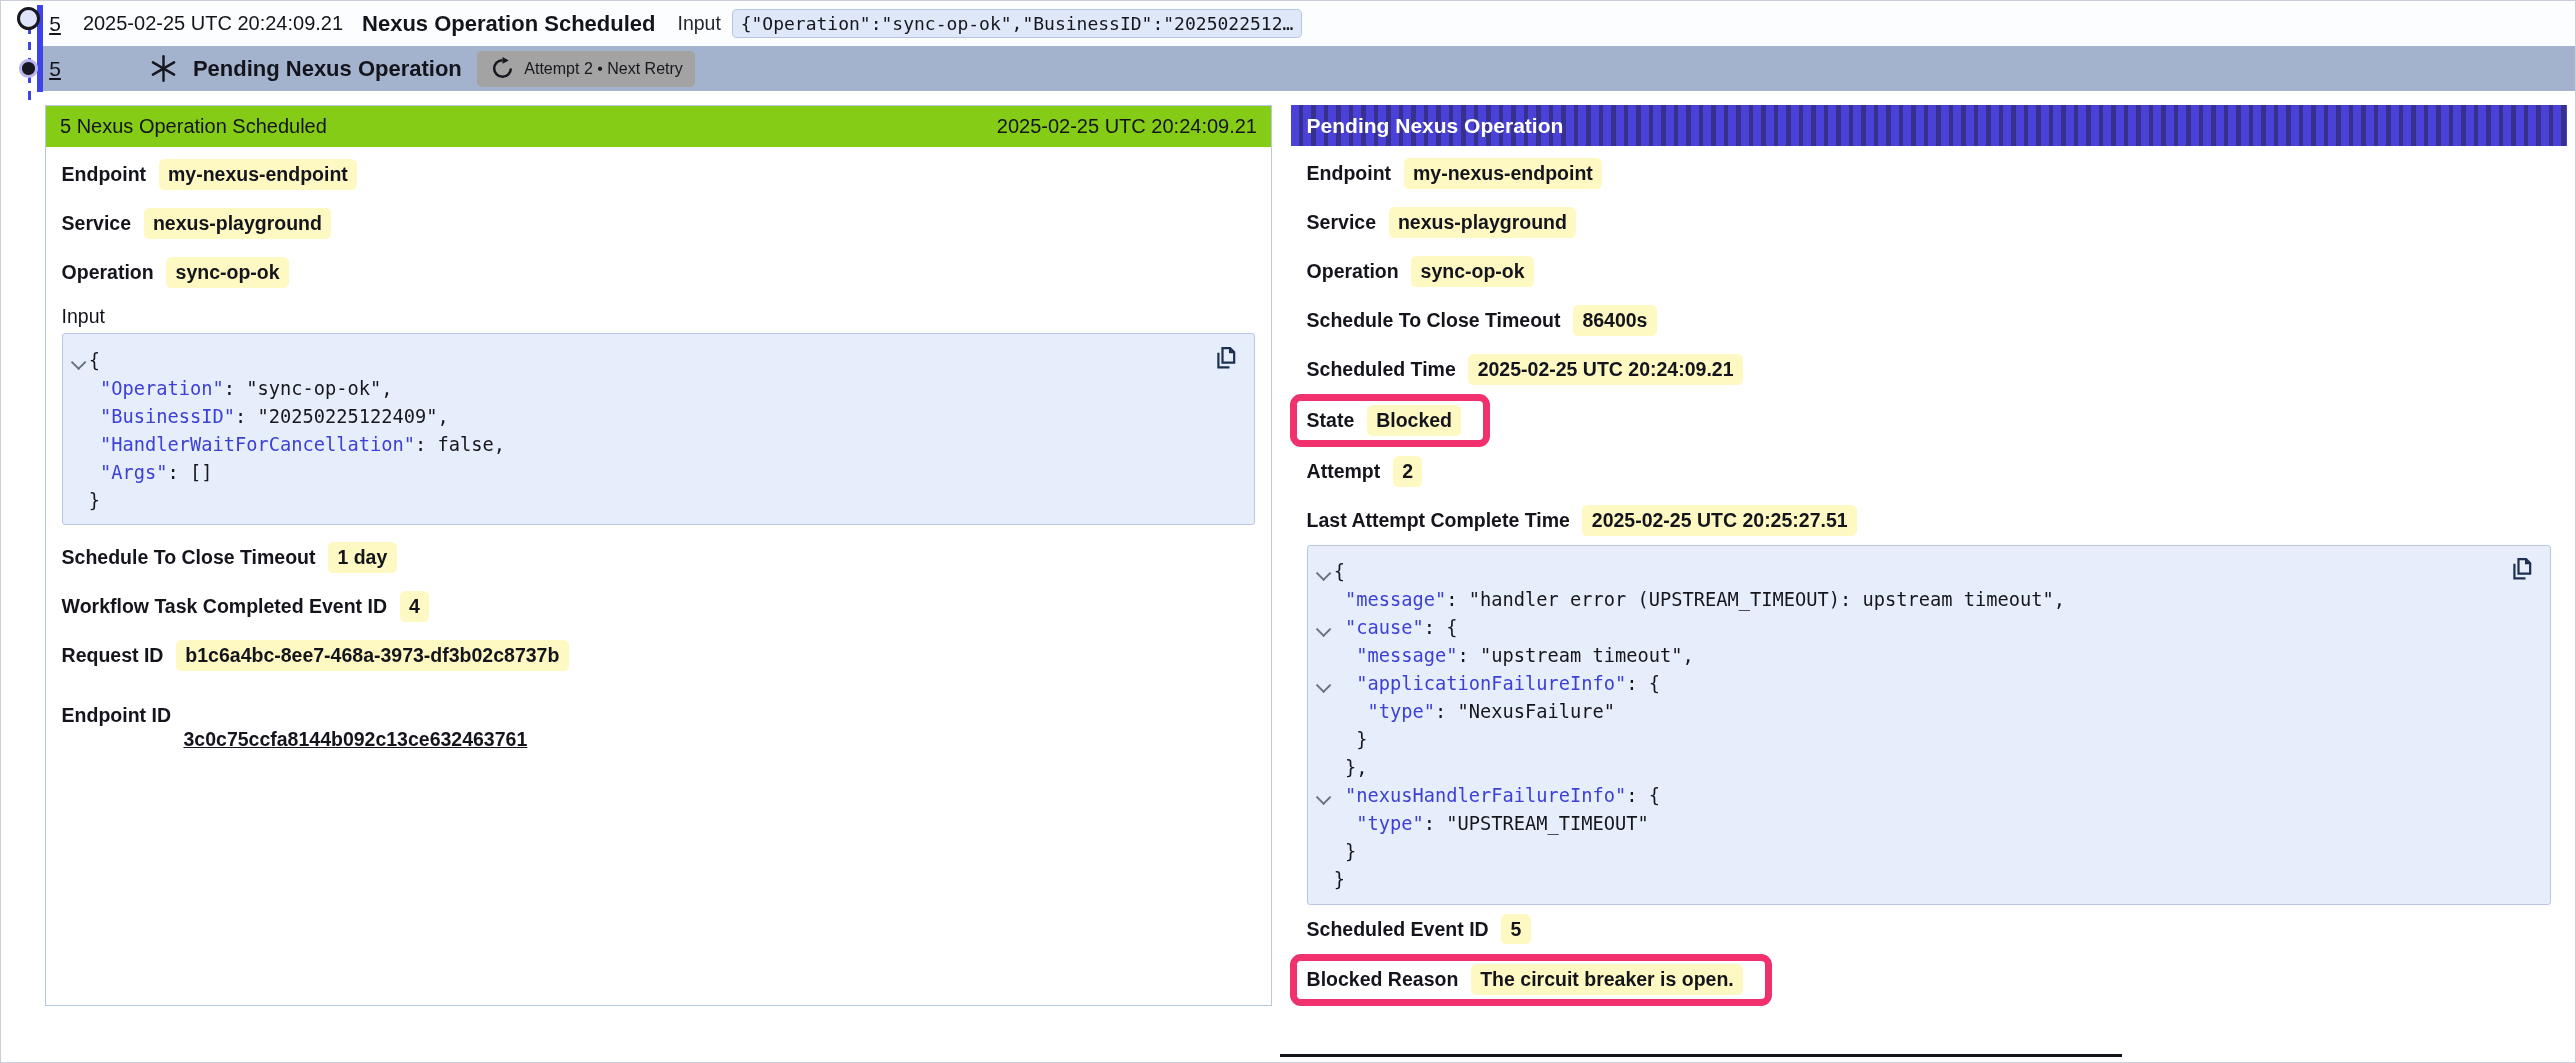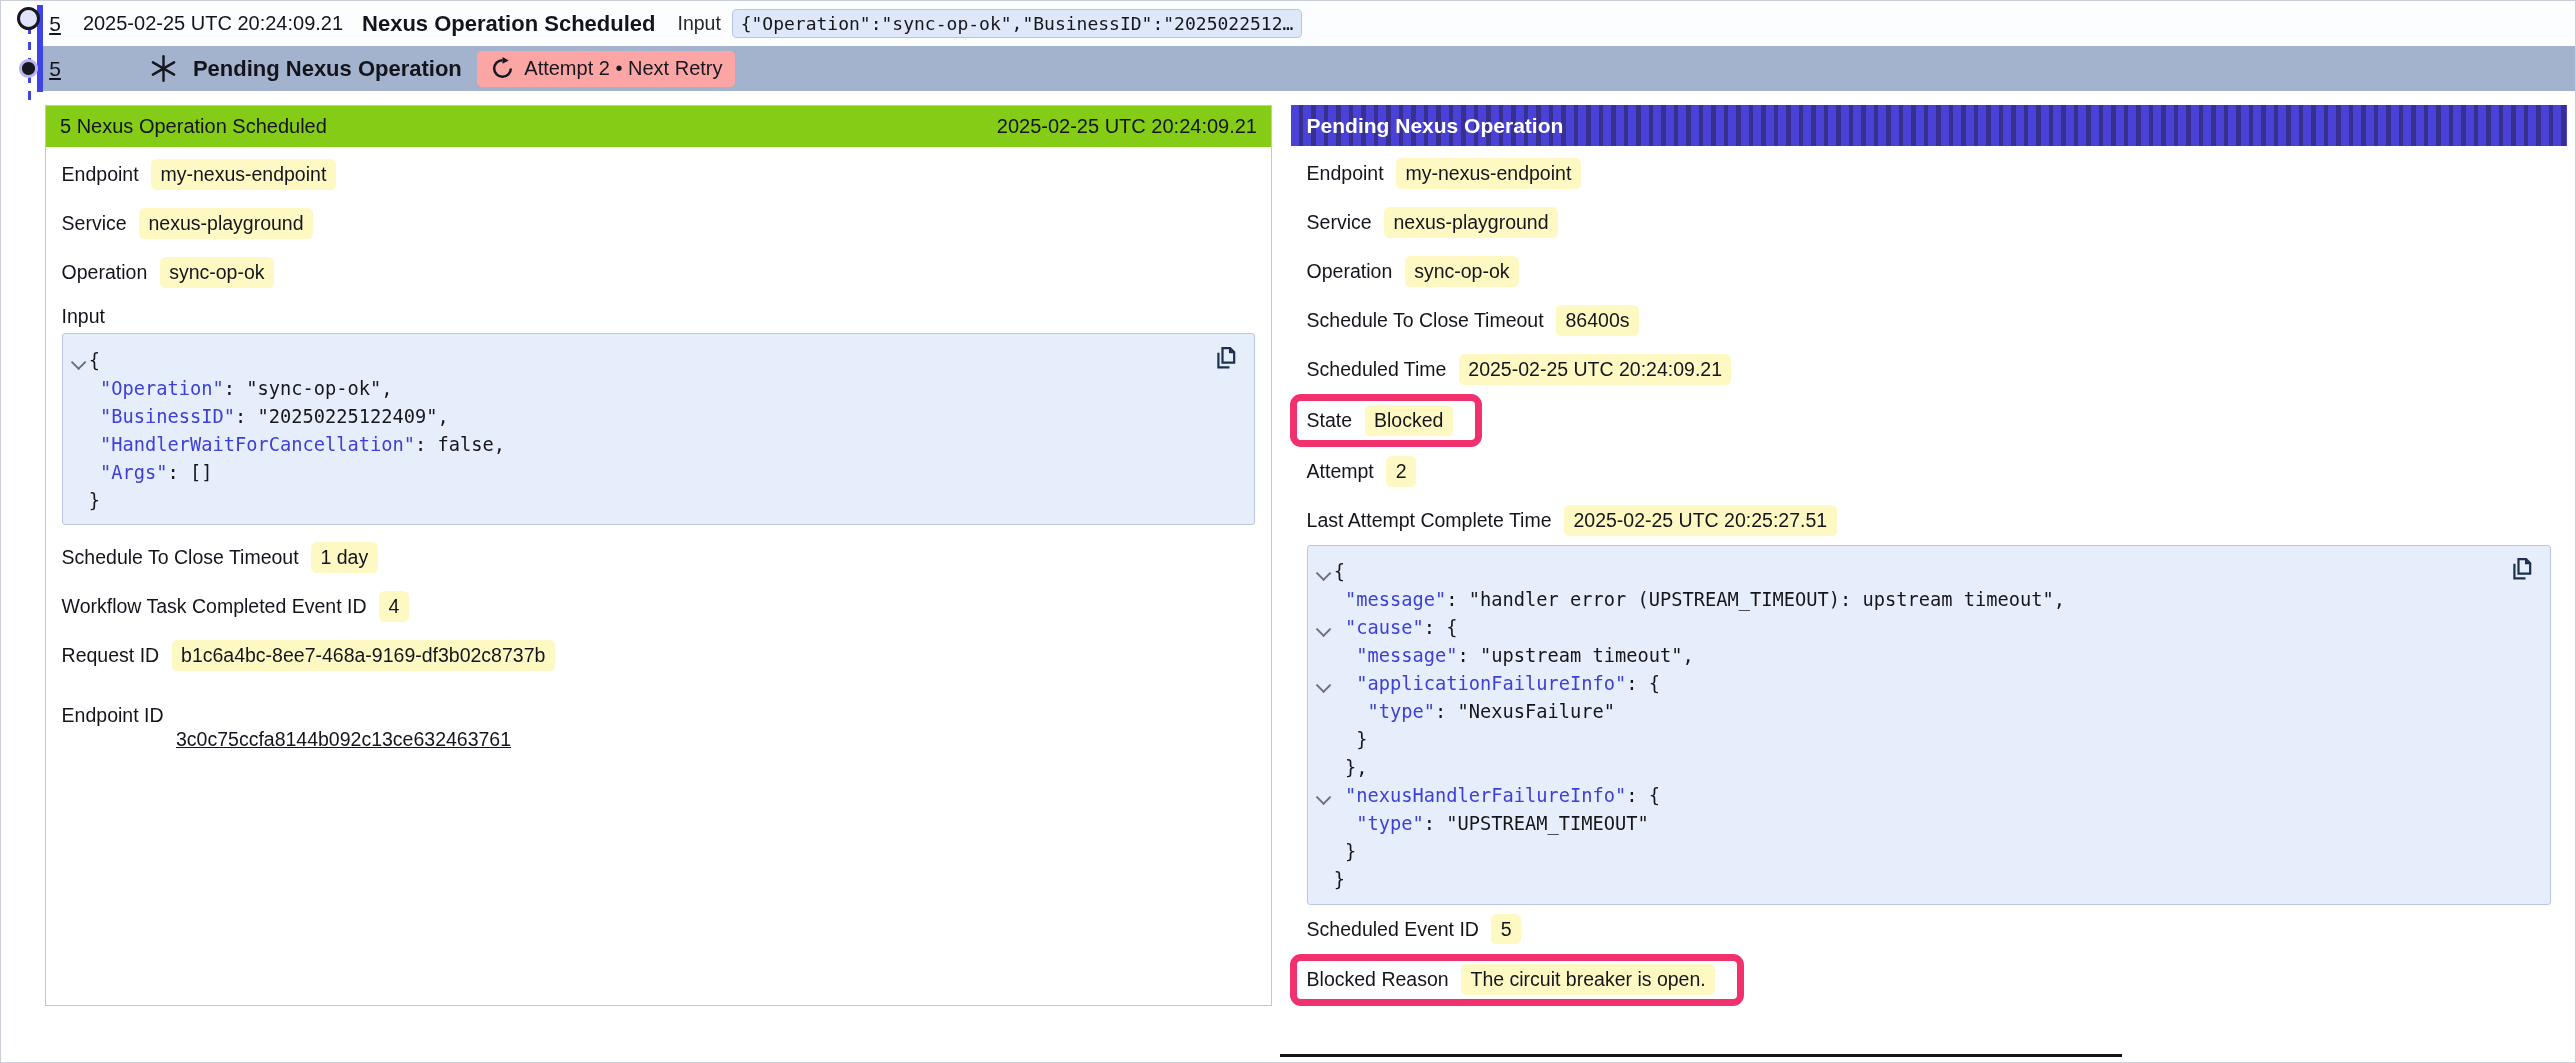--- a/index.html
+++ b/index.html
@@ -21,32 +21,32 @@
   .hrow1{top:0;background:#fcfdff;}
   .hrow2{top:45px;background:#a3b2cd;}
   .eid{font-size:21px;text-decoration:underline;margin-left:6.2px;color:#14151c;}
   .htime{font-size:20px;margin-left:22px;}
   .htitle{font-size:22px;font-weight:bold;margin-left:19px;}
   .hinput-label{font-size:19.5px;margin-left:22px;color:#26272e;}
   .hchip{margin-left:11px;font-family:"DejaVu Sans Mono","Liberation Mono",monospace;font-size:18px;
     background:#dfe8f9;border:1.6px solid #b7c4e4;border-radius:4.7px;padding:3.1px 7.8px;color:#16161d;white-space:nowrap;}
   .asterisk{margin-left:87px;display:flex;align-items:center;}
   .hrow2 .htitle{margin-left:14px;}
-  .attempt-badge{margin-left:15.6px;display:flex;align-items:center;gap:9.4px;background:#fca5a5;
-    border-radius:4.7px;height:36px;padding:0 12.5px;font-size:20px;color:#17171f;}
+  .attempt-badge{margin-left:15.6px;display:flex;align-items:center;gap:9.4px;background:#a3a3a3;
+    border-radius:4.7px;height:36px;padding:0 12.5px;font-size:16px;color:#17171f;}
   
   .left-panel{position:absolute;left:44px;top:104px;width:1227px;height:901px;
     border:1.6px solid #bac7e4;background:#fff;box-sizing:border-box;}
   .right-panel{position:absolute;left:1290px;top:104px;width:1276px;height:959px;background:#fff;}
   .lp-header{height:41px;background:#84cc16;display:flex;justify-content:space-between;align-items:center;
     padding:0 14px;font-size:20px;}
   .rp-header{height:41px;background:repeating-linear-gradient(90deg,#4a41d8 0 7.8px,#37308d 7.8px 12.5px);
     color:#ffffff;display:flex;align-items:center;padding:0 15.6px;font-size:21px;font-weight:600;}
   .panel-body{padding:3.1px 15.6px 0 15.6px;}
-  .frow{min-height:49px;display:flex;align-items:center;}
+  .frow{min-height:49px;display:flex;align-items:center;font-weight:bold;}
   .fwrap{display:flex;align-items:center;gap:12.5px;}
   .fwrap.hl{border:7px solid #f1306e;border-radius:11px;background:#fff;
     padding:3.9px 22px 3.9px 10px;margin-left:-17px;}
   .flabel{font-size:19.5px;color:#14151c;white-space:nowrap;}
   .fbadge{background:#fef9c3;border-radius:5.5px;padding:3.9px 9.4px;font-size:19.5px;color:#14151c;white-space:nowrap;}
   .flink{font-size:19.5px;color:#14151c;text-decoration:underline;white-space:nowrap;margin-top:48px;}
   .code-label{font-size:19.5px;height:33px;display:flex;align-items:center;margin-top:3.1px;}
   .code-block{position:relative;background:#e7eefb;border:1.6px solid #b9c6e3;border-radius:3.1px;
     padding:12.5px 47px 9.4px 6.2px;}
   .cline{display:flex;line-height:28px;}
@@ -170,21 +170,21 @@
           </div>
           <div class="frow">
             <div class="fwrap">
               <span class="flabel">Workflow Task Completed Event ID</span>
               <span class="fbadge">4</span>
             </div>
           </div>
           <div class="frow">
             <div class="fwrap">
               <span class="flabel">Request ID</span>
-              <span class="fbadge">b1c6a4bc-8ee7-468a-9169-df3b02c8737b</span>
+              <span class="fbadge">b1c6a4bc-8ee7-468a-3973-df3b02c8737b</span>
             </div>
           </div>
           <div class="frow">
             <div class="fwrap">
               <span class="flabel">Endpoint ID</span>
               <span class="flink">3c0c75ccfa8144b092c13ce632463761</span>
             </div>
           </div>
         </div>
     </div>

